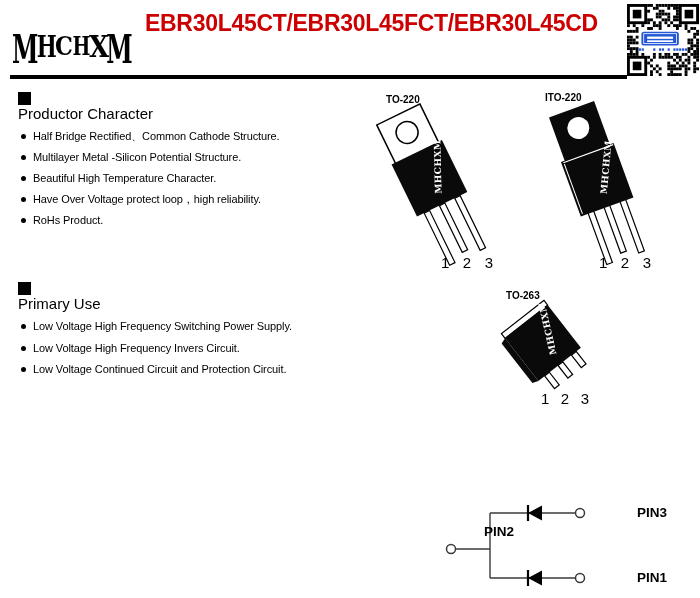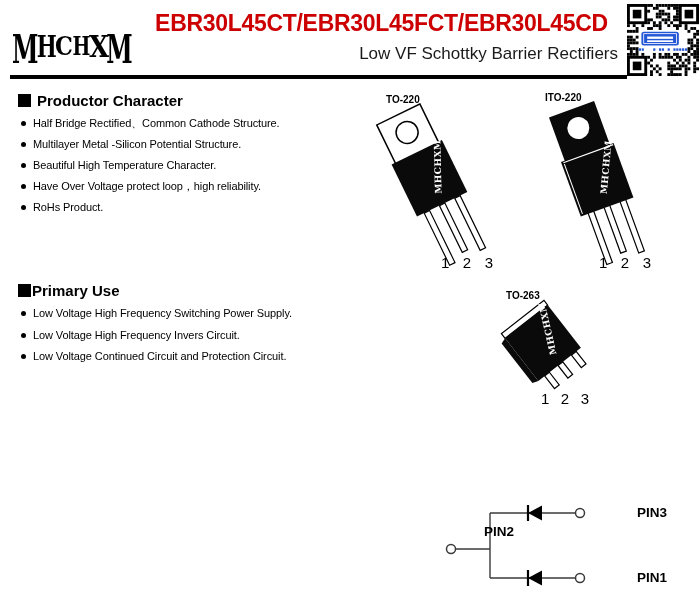--- a/index.html
+++ b/index.html
@@ -3,32 +3,32 @@
 <meta charset="utf-8">
 <style>
   html,body { margin:0; padding:0; background:#fff; }
   #page {
     position:relative; width:700px; height:598px; background:#fff;
     font-family:"Liberation Sans", sans-serif; color:#000; overflow:hidden;
   }
   
   #brand-logo { position:absolute; left:12px; top:6px; }
   #doc-title {
-    position:absolute; left:145px; top:10px; width:473px; text-align:center;
+    position:absolute; left:145px; top:10px; width:473px; text-align:left;
     font-size:23px; font-weight:bold; letter-spacing:-0.3px; white-space:nowrap;
   }
   #doc-subtitle {
     position:absolute; left:145px; top:44px; width:473px; text-align:right;
     font-size:17px; color:#1a1a1a;
   }
   #header-rule { position:absolute; left:10px; top:75px; width:674px; height:4px; background:#000; }
   #qr-box { position:absolute; left:627px; top:4px; width:72px; height:76px; background:#fff; }
   
   .section { position:absolute; left:18px; }
-  .sec-heading { display:flex; align-items:center; font-size:15px; font-weight:bold; white-space:nowrap; }
+  .sec-heading { display:flex; font-size:15px; font-weight:normal; white-space:nowrap;flex-direction:column; }
   .sq { width:13px; height:13px; background:#000; display:inline-block; flex:0 0 auto; }
   .sec-heading .gap { width:6px; display:inline-block; }
   .sec-heading .nogap { width:1px; display:inline-block; }
   ul.bullets { list-style:none; margin:4px 0 0 0; padding:0; }
   ul.bullets li {
     position:relative; padding-left:15px; line-height:21px; font-size:11px;
     letter-spacing:-0.1px; white-space:nowrap;
   }
   ul.bullets li::before {
     content:""; position:absolute; left:3px; top:8px; width:5px; height:5px;
@@ -80,21 +80,20 @@
         <text x="0" y="53" font-family="DejaVu Serif, serif" font-weight="bold" font-size="37" fill="#000" textLength="28.86" lengthAdjust="spacingAndGlyphs">M</text>
         <text x="27" y="47" font-family="DejaVu Serif, serif" font-weight="bold" font-size="28" fill="#000" textLength="21.84" lengthAdjust="spacingAndGlyphs">H</text>
         <text x="47" y="45" font-family="DejaVu Serif, serif" font-weight="bold" font-size="25" fill="#000" textLength="19.5" lengthAdjust="spacingAndGlyphs">C</text>
         <text x="66" y="45" font-family="DejaVu Serif, serif" font-weight="bold" font-size="25" fill="#000" textLength="19.5" lengthAdjust="spacingAndGlyphs">H</text>
         <text x="84" y="47" font-family="DejaVu Serif, serif" font-weight="bold" font-size="28" fill="#000" textLength="21.84" lengthAdjust="spacingAndGlyphs">X</text>
         <text x="103" y="53" font-family="DejaVu Serif, serif" font-weight="bold" font-size="37" fill="#000" textLength="28.86" lengthAdjust="spacingAndGlyphs">M</text>
       </g>
     </svg>
 
   <div id="doc-title" style="color: rgb(204, 0, 0);">EBR30L45CT/EBR30L45FCT/EBR30L45CD</div>
-  <div id="doc-subtitle">Low VF Schottky Barrier Rectifiers</div>
   <div id="header-rule"></div>
   <div id="qr-box"><svg width="72" height="76" viewBox="0 0 72 76">
         <rect x="20.16" y="0" width="2.88" height="2.88" fill="#000000"></rect>
         <rect x="23.04" y="0" width="2.88" height="2.88" fill="#000000"></rect>
         <rect x="28.799999999999997" y="0" width="2.88" height="2.88" fill="#000000"></rect>
         <rect x="31.68" y="0" width="2.88" height="2.88" fill="#000000"></rect>
         <rect x="34.56" y="0" width="2.88" height="2.88" fill="#000000"></rect>
         <rect x="37.44" y="0" width="2.88" height="2.88" fill="#000000"></rect>
         <rect x="40.32" y="0" width="2.88" height="2.88" fill="#000000"></rect>
         <rect x="43.199999999999996" y="0" width="2.88" height="2.88" fill="#000000"></rect>

